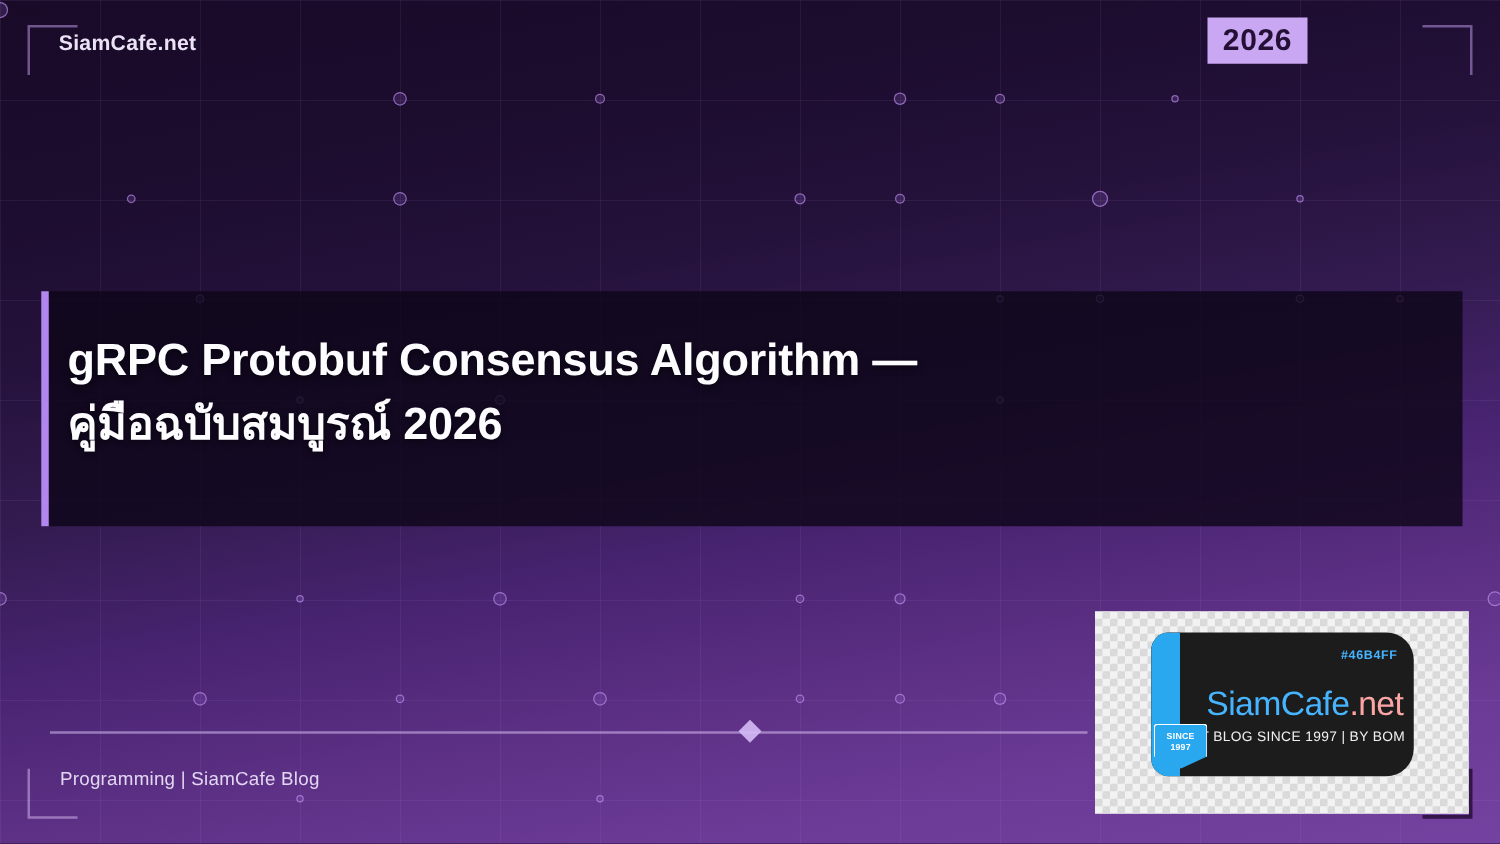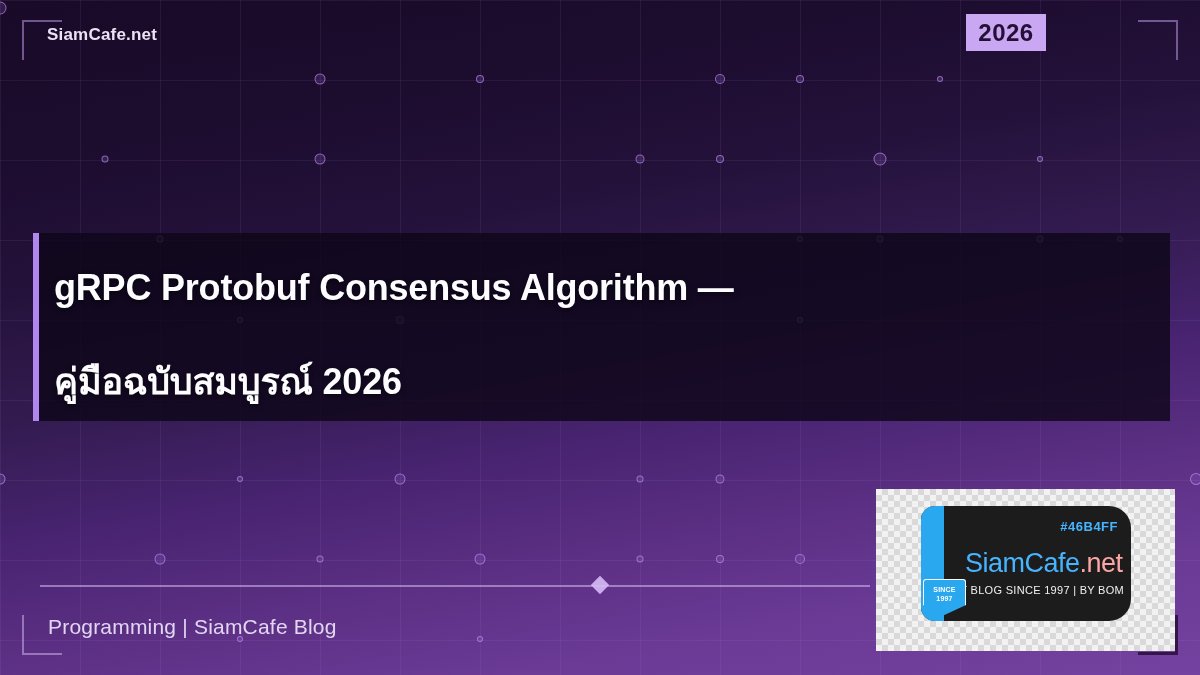--- a/index.html
+++ b/index.html
@@ -111,42 +111,42 @@
     left:54px; top:262px;
     width:1110px;
     z-index:4;
     font-size:36px;
     font-weight:bold;
     line-height:51px;
     color:#fdfcff;
     text-shadow:0 2px 5px rgba(0,0,0,.55);
     letter-spacing:-.2px;
   }
-  .title-text .th { display:block;margin-top:43px; }
+  .title-text .th { display:block; }
 
   
   .divider {
     position:absolute;
     left:40px; top:585px;
     width:830px; height:2px;
     background:rgba(214,190,240,.55);
   }
   .divider-diamond {
     position:absolute;
     left:600px; top:585px;
     width:13px; height:13px;
     background:rgba(214,186,246,.9);
     transform:translate(-50%,-50%) rotate(45deg);
   }
 
   
   .footer-text {
     position:absolute;
     left:48px; top:615px;
-    font-size:21px;
+    font-size:15px;
     color:#e2d6f2;
     letter-spacing:.2px;
     white-space:nowrap;
   }
 
   
   .logo-card {
     position:absolute;
     left:876px; top:489px;
     width:299px; height:162px;
@@ -166,21 +166,21 @@
     border-radius:14px 22px 22px 14px;
     overflow:hidden;
   }
   .logo-stripe {
     position:absolute; left:0; top:0;
     width:23px; height:100%;
     background:#2aa8ef;
   }
   .logo-hex {
     position:absolute; right:13px; top:13px;
-    font-size:13px; font-weight:bold;
+    font-size:10px; font-weight:bold;
     color:#46b4ff;
     letter-spacing:.5px;
   }
   .logo-name {
     position:absolute; left:36px; top:42px;
     font-size:27px; font-weight:normal;
     letter-spacing:-.5px;
     white-space:nowrap;
   }
   .logo-name .a { color:#46b4ff;margin-left:8px; }

